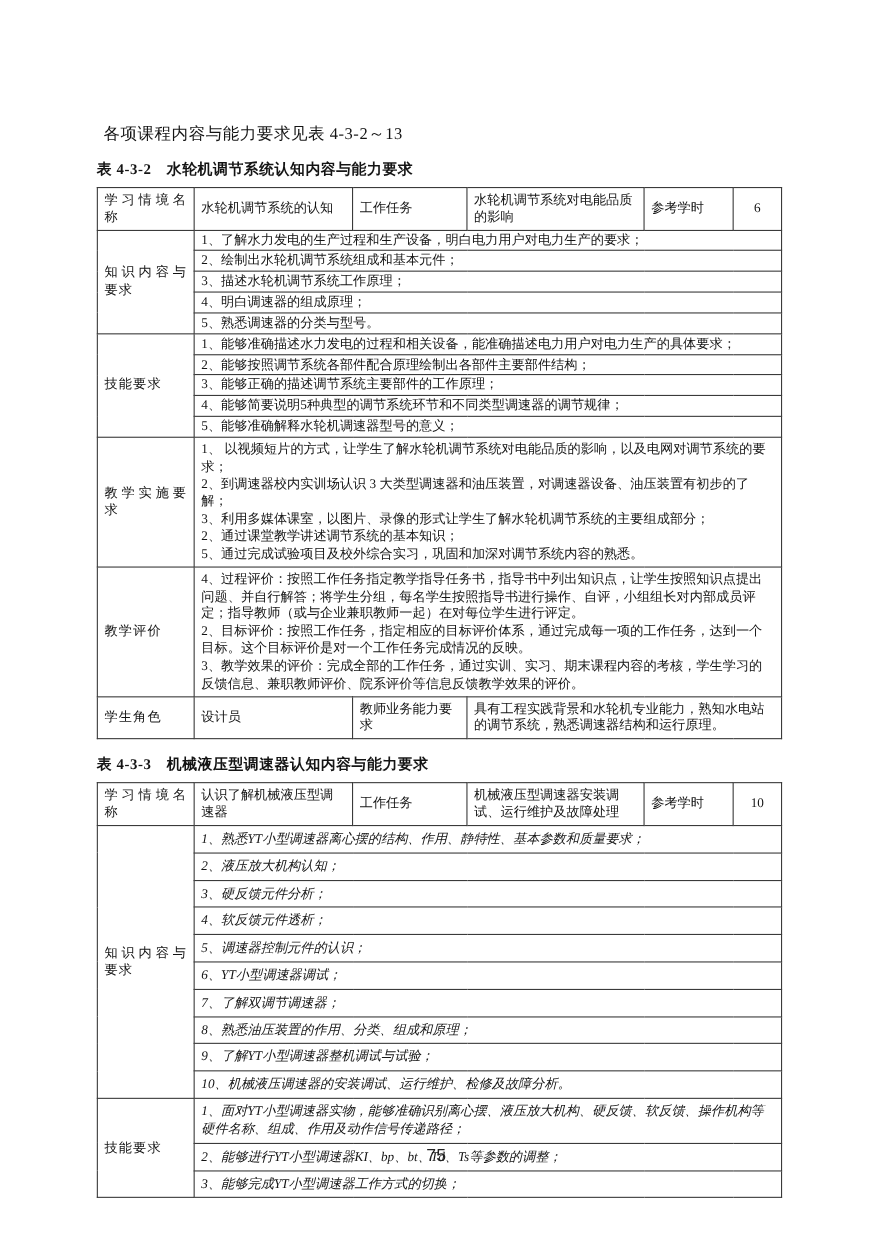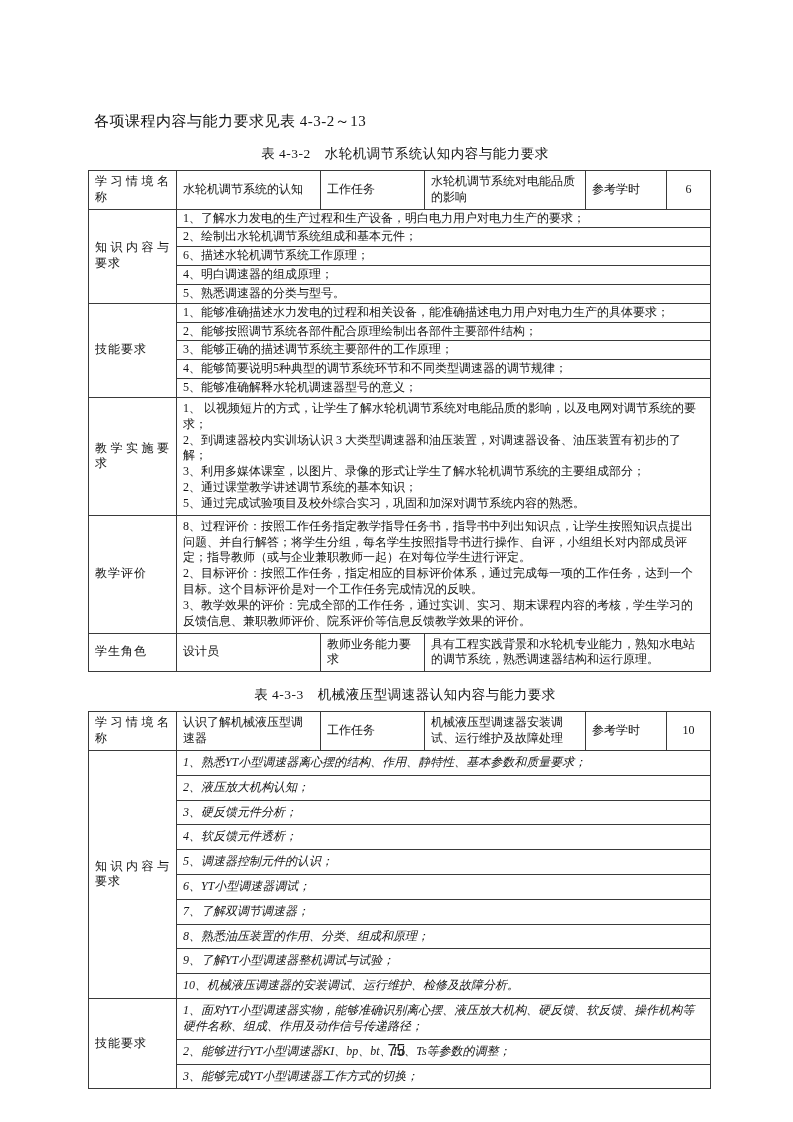--- a/index.html
+++ b/index.html
@@ -4,21 +4,21 @@
 <style>
   html,body { margin:0; padding:0; background:#e8e8e8; }
   .page {
     width:793px; height:1122px; margin:0 auto; background:#ffffff;
     position:relative; overflow:hidden; color:#141414;
     font-family:"Liberation Serif","DejaVu Serif",serif;
   }
   .content { padding:112px 71px 0 88px; }
   .intro { margin:0 0 14px 6px; font-size:15px; letter-spacing:0.5px; }
   .tbl-title {
-    margin:14px 0 7px 0; text-align:center; font-size:13.5px; font-weight:normal;
+    margin:14px 0 7px 0; text-align:left; font-size:13.5px; font-weight:bold;
     letter-spacing:0.5px;
   }
   table.t {
     border-collapse:collapse; table-layout:fixed; width:622px;
     font-size:12px;
     border-radius:19px;
   }
   table.t td {
     border:1px solid #3a3a3a; vertical-align:middle;
     padding:3px 6px; line-height:1.32; word-break:break-all;
@@ -64,21 +64,21 @@
         </tr>
 
         <tr>
           <td class="lab" rowspan="5">知识内容与要求</td>
           <td class="item-cell" colspan="5">1、了解水力发电的生产过程和生产设备，明白电力用户对电力生产的要求；</td>
         </tr>
         <tr>
             <td class="item-cell" colspan="5">2、绘制出水轮机调节系统组成和基本元件；</td>
           </tr>
         <tr>
-            <td class="item-cell" colspan="5">6、描述水轮机调节系统工作原理；</td>
+            <td class="item-cell" colspan="5">3、描述水轮机调节系统工作原理；</td>
           </tr>
         <tr>
             <td class="item-cell" colspan="5">4、明白调速器的组成原理；</td>
           </tr>
         <tr>
             <td class="item-cell" colspan="5">5、熟悉调速器的分类与型号。</td>
           </tr>
 
         <tr>
           <td class="lab" rowspan="5">技能要求</td>
@@ -104,21 +104,21 @@
             <div>2、到调速器校内实训场认识 3 大类型调速器和油压装置，对调速器设备、油压装置有初步的了解；</div>
             <div>3、利用多媒体课室，以图片、录像的形式让学生了解水轮机调节系统的主要组成部分；</div>
             <div>2、通过课堂教学讲述调节系统的基本知识；</div>
             <div>5、通过完成试验项目及校外综合实习，巩固和加深对调节系统内容的熟悉。</div>
           </td>
         </tr>
 
         <tr>
           <td class="lab">教学评价</td>
           <td class="block-cell" colspan="5">
-            <div>8、过程评价：按照工作任务指定教学指导任务书，指导书中列出知识点，让学生按照知识点提出问题、并自行解答；将学生分组，每名学生按照指导书进行操作、自评，小组组长对内部成员评定；指导教师（或与企业兼职教师一起）在对每位学生进行评定。</div>
+            <div>4、过程评价：按照工作任务指定教学指导任务书，指导书中列出知识点，让学生按照知识点提出问题、并自行解答；将学生分组，每名学生按照指导书进行操作、自评，小组组长对内部成员评定；指导教师（或与企业兼职教师一起）在对每位学生进行评定。</div>
             <div>2、目标评价：按照工作任务，指定相应的目标评价体系，通过完成每一项的工作任务，达到一个目标。这个目标评价是对一个工作任务完成情况的反映。</div>
             <div>3、教学效果的评价：完成全部的工作任务，通过实训、实习、期末课程内容的考核，学生学习的反馈信息、兼职教师评价、院系评价等信息反馈教学效果的评价。</div>
           </td>
         </tr>
 
         <tr>
           <td class="lab">学生角色</td>
           <td>设计员</td>
           <td>教师业务能力要求</td>
           <td colspan="3">具有工程实践背景和水轮机专业能力，熟知水电站的调节系统，熟悉调速器结构和运行原理。</td>

